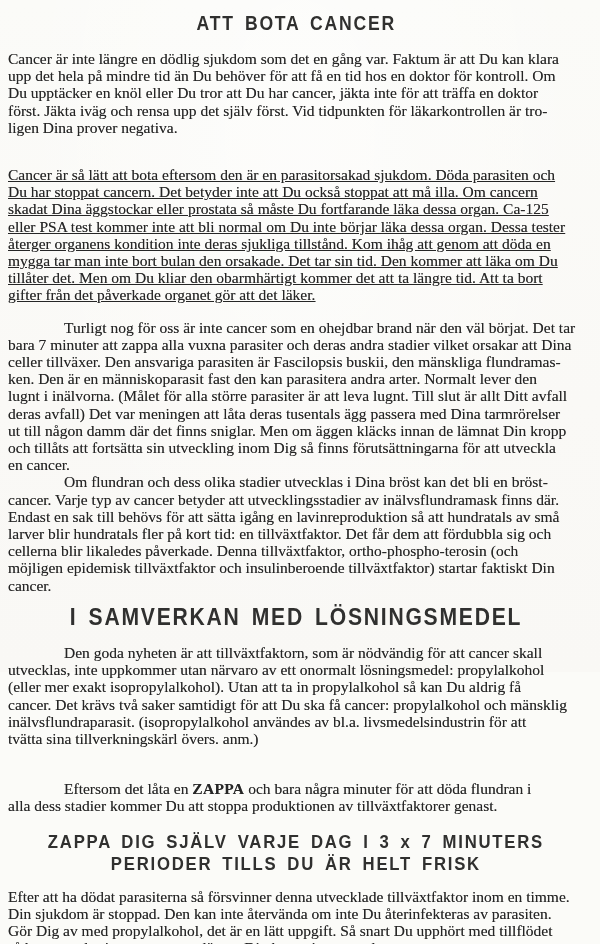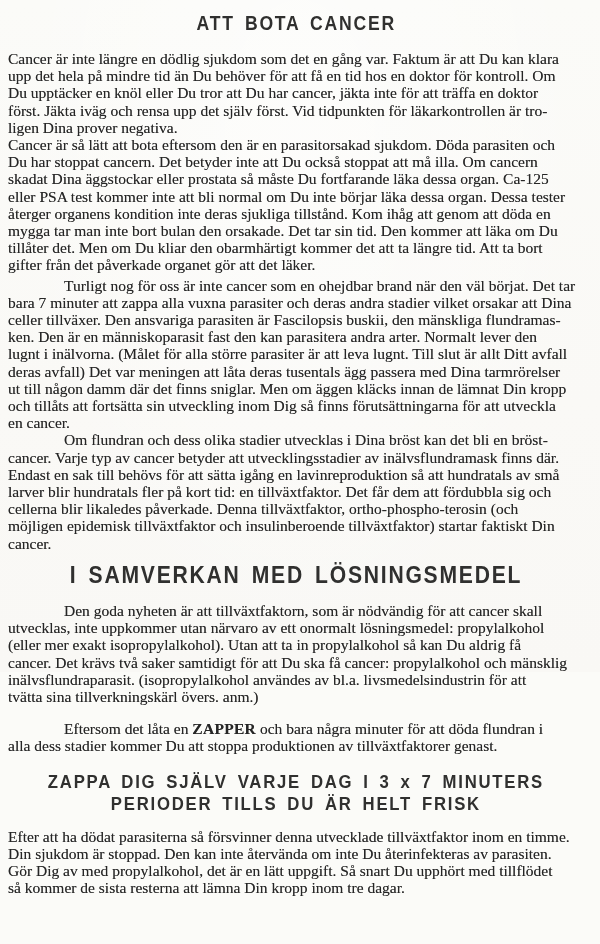--- a/index.html
+++ b/index.html
@@ -42,24 +42,24 @@
   .h-losning   { font-size: 24px; margin: 6px 0 16px 0; }
   .h-zappa     { font-size: 19px; margin: 16px 0 13px 0; line-height: 22px; }
   .body-par {
     font-size: 15.5px;
     line-height: 17.2px;
     margin: 0;
     white-space: pre-line;
     text-shadow: 0 0 0.6px rgba(45,45,45,0.55);
   }
   .indent { text-indent: 56px; }
-  .mb-intro { margin-bottom: 0; }
-  .mb-paraA { margin-bottom: 3px; }
+  .mb-intro { margin-bottom: 30px; }
+  .mb-paraA { margin-bottom: 15px; text-decoration: underline; }
   .mb-paraC { margin-bottom: 12px; }
-  .mb-paraD { margin-bottom: 15px; }
+  .mb-paraD { margin-bottom: 33px; }
   .mb-paraE { margin-bottom: 16px; }
   .zap b { font-weight: bold; letter-spacing: 0.3px; }
 </style>
 </head>
 <body>
 
 <div class="page">
 
   <h1 class="heading h-title"><span class="cond">ATT BOTA CANCER</span></h1>
 
@@ -99,21 +99,21 @@
 
   <h2 class="heading h-losning"><span class="cond">I SAMVERKAN MED LÖSNINGSMEDEL</span></h2>
 
   <p class="body-par indent mb-paraD">Den goda nyheten är att tillväxtfaktorn, som är nödvändig för att cancer skall
 utvecklas, inte uppkommer utan närvaro av ett onormalt lösningsmedel: propylalkohol
 (eller mer exakt isopropylalkohol). Utan att ta in propylalkohol så kan Du aldrig få
 cancer. Det krävs två saker samtidigt för att Du ska få cancer: propylalkohol och mänsklig
 inälvsflundraparasit. (isopropylalkohol användes av bl.a. livsmedelsindustrin för att
 tvätta sina tillverkningskärl övers. anm.)</p>
 
-  <p class="body-par indent zap mb-paraE"><span>Eftersom det låta en </span><b>ZAPPER</b><span> och bara några minuter för att döda flundran i
+  <p class="body-par indent zap mb-paraE"><span>Eftersom det låta en </span><b>ZAPPA</b><span> och bara några minuter för att döda flundran i
 alla dess stadier kommer Du att stoppa produktionen av tillväxtfaktorer genast.</span></p>
 
   <h2 class="heading h-zappa"><span class="cond">ZAPPA DIG SJÄLV VARJE DAG I 3 x 7 MINUTERS
 PERIODER TILLS DU ÄR HELT FRISK</span></h2>
 
   <p class="body-par">Efter att ha dödat parasiterna så försvinner denna utvecklade tillväxtfaktor inom en timme.
 Din sjukdom är stoppad. Den kan inte återvända om inte Du återinfekteras av parasiten.
 Gör Dig av med propylalkohol, det är en lätt uppgift. Så snart Du upphört med tillflödet
 så kommer de sista resterna att lämna Din kropp inom tre dagar.</p>
 

